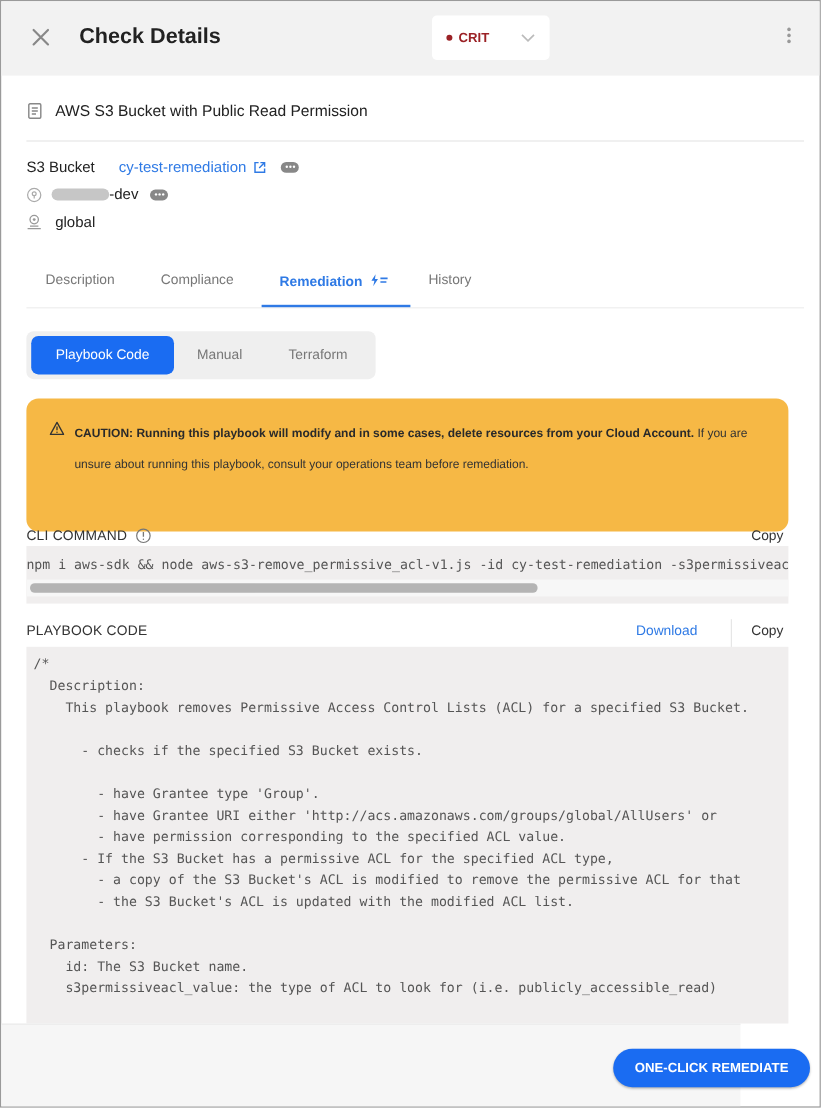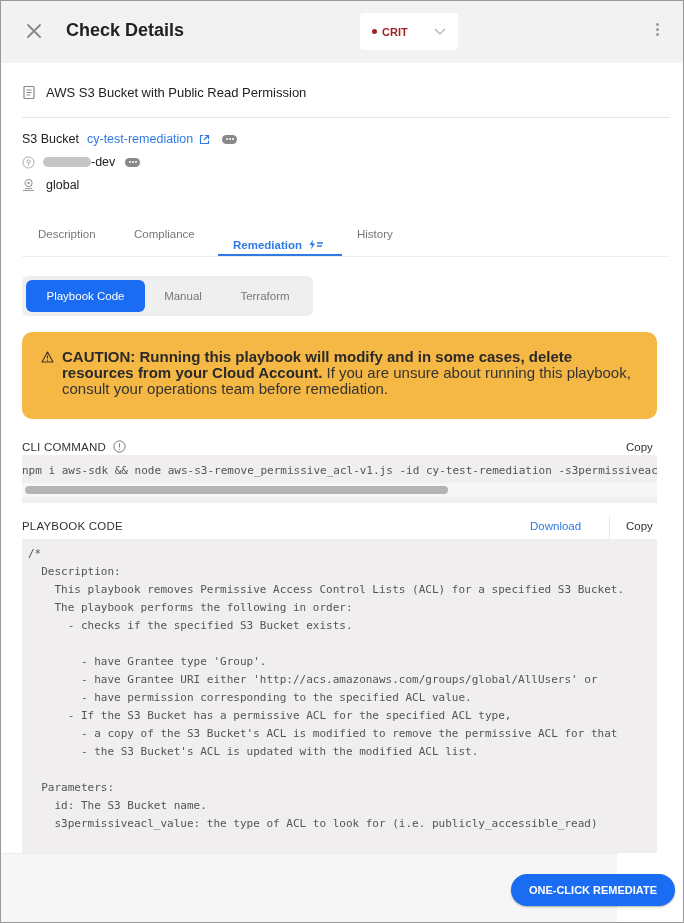--- a/index.html
+++ b/index.html
@@ -40,40 +40,40 @@
     .content { position: absolute; left: 0; top: 62px; width: 682px; height: 790px; overflow: hidden; }
 
     .check-title-row {
       position: absolute; left: 21px; top: 22px; display: flex; align-items: center;
       font-size: 13px; color: #222;
     }
     .check-title-row svg { margin-right: 10px; }
     .divider-1 { position: absolute; left: 21px; top: 54px; width: 648px; height: 1px; background: #e6e6e6; }
 
     .res-row { position: absolute; left: 21px; display: flex; align-items: center; font-size: 12.5px; color: #222; }
-    .res-type { margin-right: 8px; }
+    .res-type { margin-right: 20px; }
     .res-link { color: #2f7ae5; cursor: pointer; }
     .ext-icon { margin-left: 6px; margin-right: 12px; }
     .more-pill { width: 15px; height: 9px; border-radius: 5px; background: #888; display: inline-flex; align-items: center; justify-content: center; gap: 1px; cursor: pointer; }
     .more-pill i { display: block; width: 2px; height: 2px; background: #fff; border-radius: 50%; }
     .blurred { display: inline-block; width: 48px; height: 10px; border-radius: 5px; background: #c6c6c6; margin-left: 8px; }
 
     .tabs { position: absolute; left: 21px; top: 150px; width: 648px; height: 44px; border-bottom: 1px solid #eeeeee; }
     .tab { position: absolute; top: 15px; font-size: 11.5px; color: #777; cursor: pointer; }
-    .tab.active { color: #2f7ae5; font-weight: bold; margin-top: 11px; }
+    .tab.active { color: #2f7ae5; font-weight: bold; }
     .tab-underline { position: absolute; left: 196px; top: 41px; width: 124px; height: 2px; background: #2f7ae5; }
 
     .seg { position: absolute; left: 21px; top: 213px; width: 291px; height: 40px; background: #efefef; border-radius: 6px; }
     .seg-item { position: absolute; top: 4px; height: 32px; line-height: 32px; font-size: 11.5px; color: #777; text-align: center; cursor: pointer; border-radius: 6px; }
     .seg-item.active { background: #1a6cf2; color: #fff; }
 
     .caution {
-      position: absolute; left: 21px; top: 269px; width: 635px; height: 87px;
+      position: absolute; left: 21px; top: 269px; width: 635px; height: 111px;
       background: #f6b845; border-radius: 10px;
-      padding: 17px 20px 0 40px; font-size: 15px; line-height: 16px; color: #333;
+      padding: 17px 20px 0 40px; font-size: 10px; line-height: 26px; color: #333;
     }
     .caution svg { position: absolute; left: 19px; top: 19px; }
     .caution b { color: #2a2a2a; }
 
     .sec-label { position: absolute; left: 21px; font-size: 11.5px; color: #333; letter-spacing: 0.2px; display: flex; align-items: center; }
     .sec-label svg { margin-left: 7px; }
     .copy-link { position: absolute; font-size: 11.5px; color: #333; cursor: pointer; }
     .download-link { position: absolute; font-size: 11.5px; color: #2f7ae5; cursor: pointer; }
     .v-sep { position: absolute; left: 608px; top: 453px; width: 1px; height: 24px; background: #e6e6e6; }
 
@@ -228,21 +228,20 @@
 
   <span class="sec-label" style="top:457px">PLAYBOOK CODE</span>
   <span class="download-link" style="left:529px;top:457px">Download</span>
   <div class="v-sep"></div>
   <span class="copy-link" style="left:625px;top:457px">Copy</span>
 
   <div class="code-box">
     <span class="code-line" style="top:8px">/*</span>
     <span class="code-line" style="top:26px">  Description:</span>
     <span class="code-line" style="top:44px">    This playbook removes Permissive Access Control Lists (ACL) for a specified S3 Bucket.</span>
-    <span class="code-line" style="top:62px">    The playbook performs the following in order:</span>
     <span class="code-line" style="top:80px">      - checks if the specified S3 Bucket exists.</span>
     <span class="code-line" style="top:116px">        - have Grantee type 'Group'.</span>
     <span class="code-line" style="top:134px">        - have Grantee URI either 'http://acs.amazonaws.com/groups/global/AllUsers' or</span>
     <span class="code-line" style="top:152px">        - have permission corresponding to the specified ACL value.</span>
     <span class="code-line" style="top:170px">      - If the S3 Bucket has a permissive ACL for the specified ACL type,</span>
     <span class="code-line" style="top:188px">        - a copy of the S3 Bucket's ACL is modified to remove the permissive ACL for that</span>
     <span class="code-line" style="top:206px">        - the S3 Bucket's ACL is updated with the modified ACL list.</span>
     <span class="code-line" style="top:224px"></span>
     <span class="code-line" style="top:242px">  Parameters:</span>
     <span class="code-line" style="top:260px">    id: The S3 Bucket name.</span>

